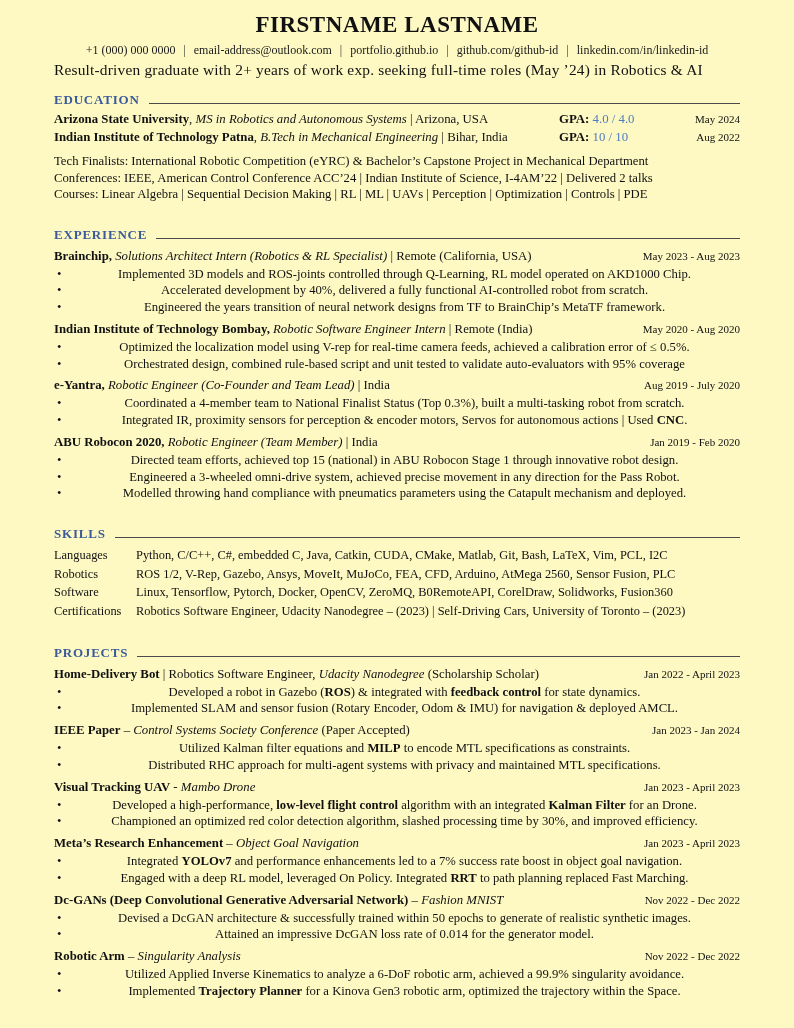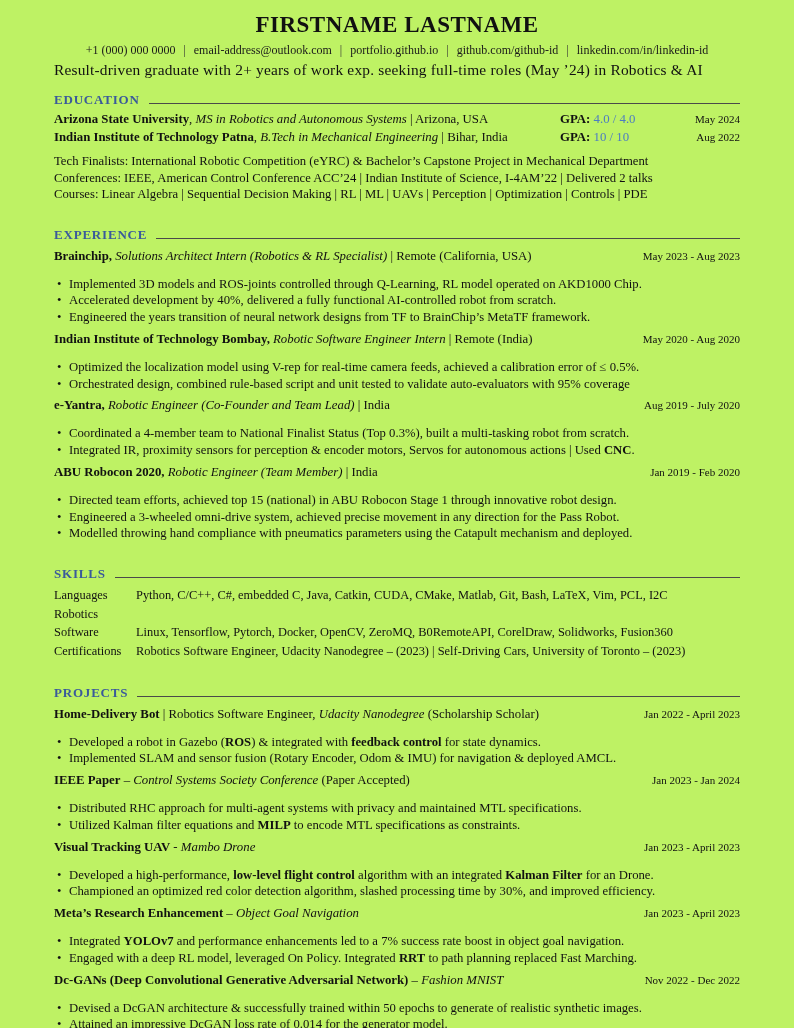--- a/index.html
+++ b/index.html
@@ -1,38 +1,38 @@
 <!DOCTYPE html>
 <html style="--accent: #3a5a9b; --gpa: #4d7cc2; --rule: #4a4a4a;"><head>
 <meta charset="utf-8">
 <style>
   :root { --accent:#3a5a9b; --gpa:#4d7cc2; --rule:#4a4a4a; }
   * { margin:0; padding:0; box-sizing:border-box; }
   html,body { background:#ffffff; }
   body { font-family:"Liberation Serif","DejaVu Serif",serif; color:#111; }
-  .page { width:794px; height:1028px; padding:12px 54px 8px 54px; overflow:hidden; background:#bef264; }
+  .page { width:794px; height:1028px; padding:12px 54px 8px 54px; overflow:hidden; background:#fef9c3; }
   .name { text-align:center; font-size:23px; font-weight:bold; letter-spacing:.5px; }
   .contact { text-align:center; font-size:12px; margin-top:5px; color:#1a1a1a; }
   .contact .sep { margin:0 8px; color:#333; }
   .summary { font-size:15.4px; margin-top:3px; letter-spacing:.2px; }
   .section { margin-top:13px; }
   .section.gap-lg { margin-top:24px; }
   .section-head { display:flex; align-items:flex-end; margin-bottom:4px; }
   .section-title { color:var(--accent); font-weight:bold; font-size:13px; letter-spacing:.8px; }
   .section-rule { flex:1; border-bottom:1px solid var(--rule); margin:0 0 4px 9px; }
   .entry { margin-top:6px; }
-  .entry-head { display:flex; align-items:baseline; font-size:12.8px; }
+  .entry-head { display:flex; align-items:baseline; font-size:12.8px;gap:12px; }
   .entry-title { flex:1; }
   .entry-date { font-size:11px; white-space:nowrap; text-align:right; }
   .edu-head { margin-top:3px; }
   .gpa { width:108px; font-size:12.8px; white-space:nowrap; }
-  .gpa-label { font-weight:bold; }
+  .gpa-label { font-weight:bold;margin-left:11px; }
   .gpa-value { color:var(--gpa); }
   .edu-head .entry-date { width:72px; }
-  .bullets { list-style:none; margin-top:12px; }
+  .bullets { list-style:none; margin-top:2px;text-align:center; }
   .bullets li { position:relative; padding-left:15px; font-size:12.7px; line-height:1.32; }
   .bullets li::before { content:"\2022"; position:absolute; left:3px; }
   .b { font-weight:bold; }
   .i { font-style:italic; }
   .edu-details { font-size:12.7px; line-height:1.3; margin-top:8px; }
   .skills { margin-top:3px; }
   .skills-row { display:flex; font-size:12.4px; line-height:1.5; }
   .skills-label { width:82px; flex-shrink:0; }
   .skills-value { flex:1; }
 </style>
@@ -129,20 +129,21 @@
       <span class="section-title">SKILLS</span>
       <span class="section-rule"></span>
     </div>
     <div class="skills">
       <div class="skills-row">
         <span class="skills-label">Languages</span>
         <span class="skills-value">Python, C/C++, C#, embedded C, Java, Catkin, CUDA, CMake, Matlab, Git, Bash, LaTeX, Vim, PCL, I2C</span>
       </div>
       <div class="skills-row">
         <span class="skills-label">Robotics</span>
+        <span class="skills-value">ROS 1/2, V-Rep, Gazebo, Ansys, MoveIt, MuJoCo, FEA, CFD, Arduino, AtMega 2560, Sensor Fusion, PLC</span>
       </div>
       <div class="skills-row">
         <span class="skills-label">Software</span>
         <span class="skills-value">Linux, Tensorflow, Pytorch, Docker, OpenCV, ZeroMQ, B0RemoteAPI, CorelDraw, Solidworks, Fusion360</span>
       </div>
       <div class="skills-row">
         <span class="skills-label">Certifications</span>
         <span class="skills-value">Robotics Software Engineer, Udacity Nanodegree – (2023) | Self-Driving Cars, University of Toronto – (2023)</span>
       </div>
     </div>
@@ -164,22 +165,22 @@
         <li><span>Implemented SLAM and sensor fusion (Rotary Encoder, Odom &amp; IMU) for navigation &amp; deployed AMCL.</span></li>
       </ul>
     </div>
 
     <div class="entry">
       <div class="entry-head">
         <span class="entry-title"><span class="b">IEEE Paper</span><span> – </span><span class="i">Control Systems Society Conference</span><span> (Paper Accepted)</span></span>
         <span class="entry-date">Jan 2023 - Jan 2024</span>
       </div>
       <ul class="bullets">
+        <li><span>Utilized Kalman filter equations and </span><span class="b">MILP</span><span> to encode MTL specifications as constraints.</span></li>
         <li><span>Distributed RHC approach for multi-agent systems with privacy and maintained MTL specifications.</span></li>
-        <li><span>Utilized Kalman filter equations and </span><span class="b">MILP</span><span> to encode MTL specifications as constraints.</span></li>
       </ul>
     </div>
 
     <div class="entry">
       <div class="entry-head">
         <span class="entry-title"><span class="b">Visual Tracking UAV</span><span>  - </span><span class="i">Mambo Drone</span></span>
         <span class="entry-date">Jan 2023 - April 2023</span>
       </div>
       <ul class="bullets">
         <li><span>Developed a high-performance, </span><span class="b">low-level flight control</span><span> algorithm with an integrated </span><span class="b">Kalman Filter</span><span> for an Drone.</span></li>

